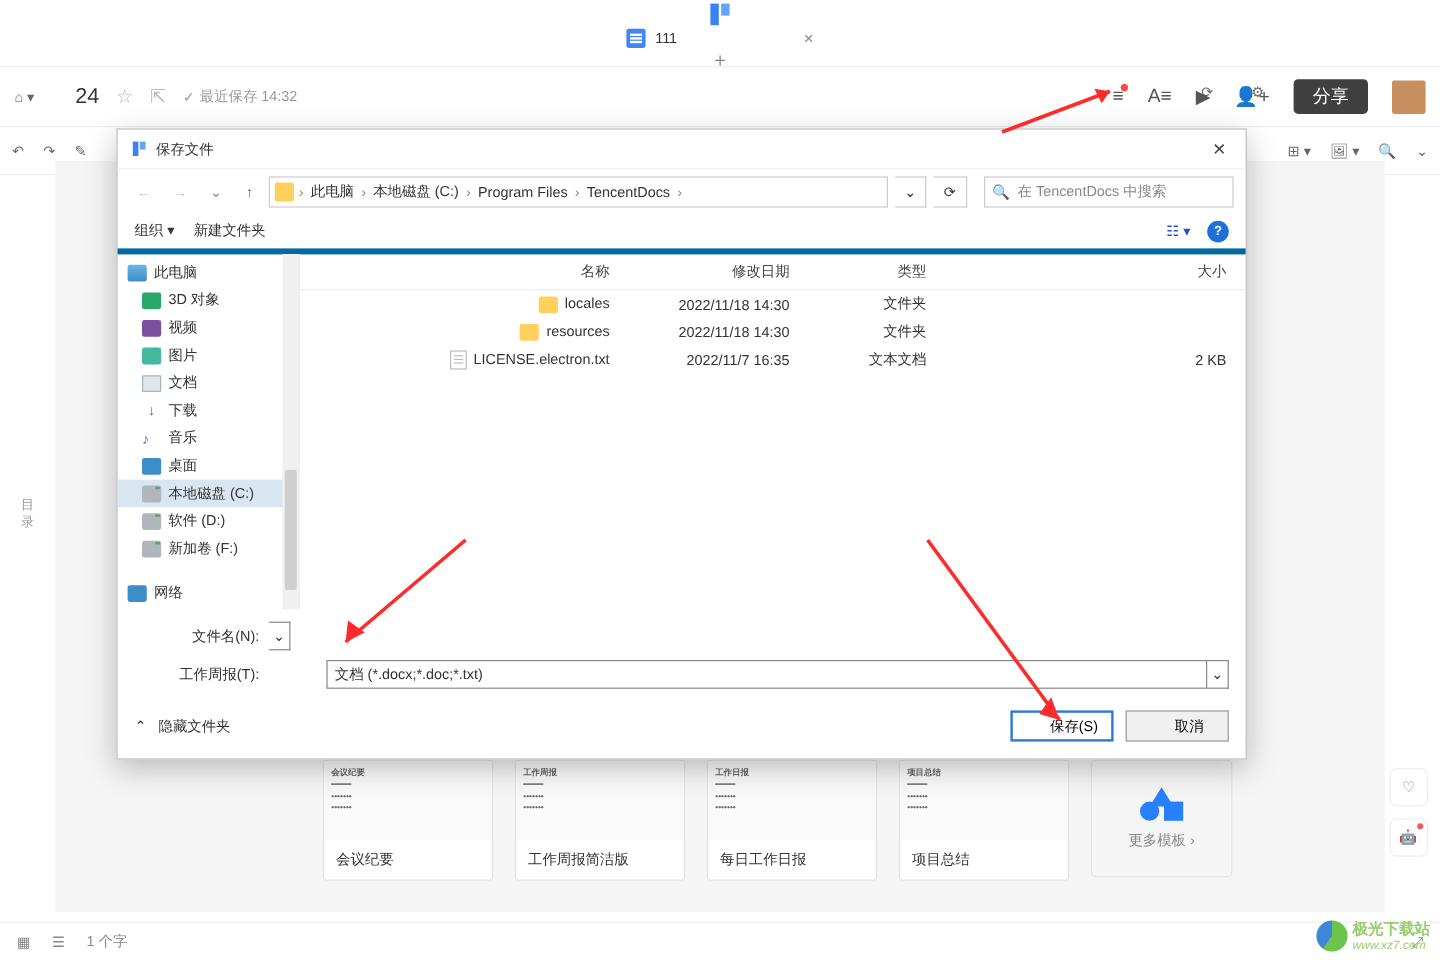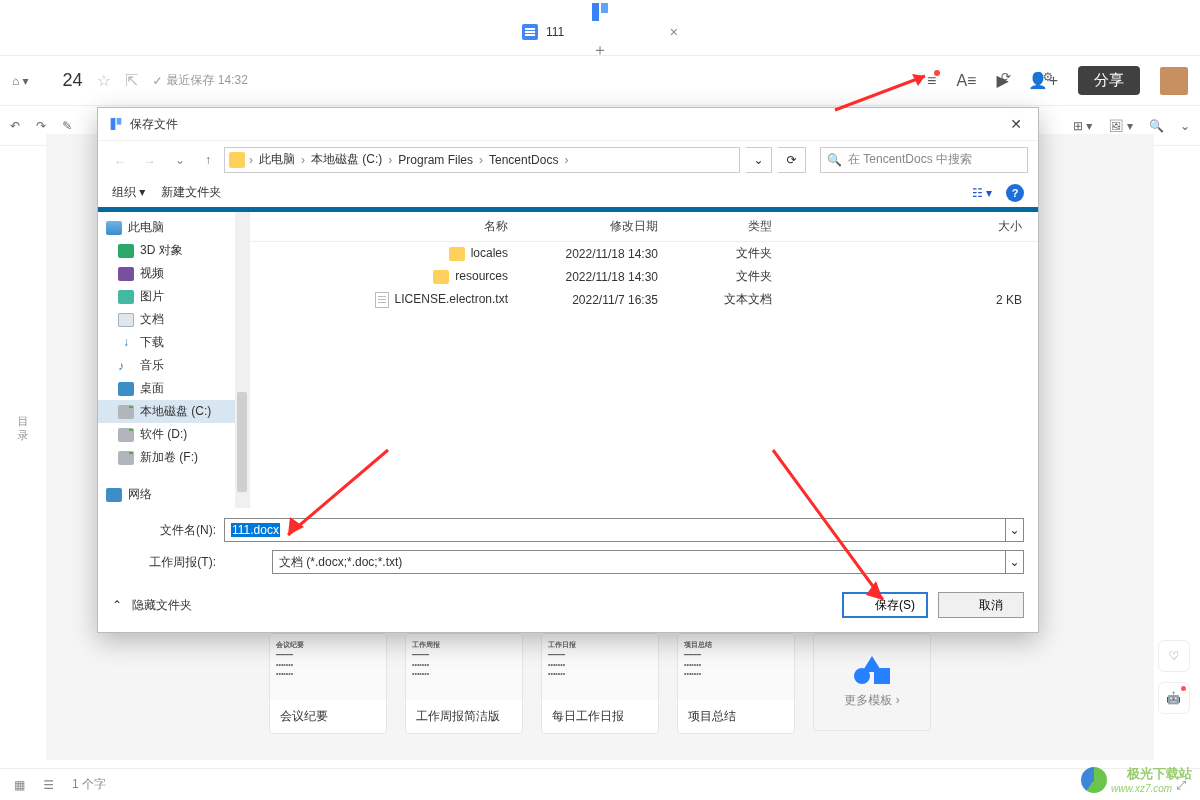--- a/index.html
+++ b/index.html
@@ -41,21 +41,21 @@
 
 .canvas { position:absolute; left:46px; right:46px; top:134px; bottom:40px; background:#f5f5f5; }
 
 
 .rightfloat { position:absolute; right:10px; top:640px; display:flex; flex-direction:column; gap:10px; }
 .rightfloat div { width:32px; height:32px; background:#fff; border:1px solid #eee; border-radius:6px; display:flex; align-items:center; justify-content:center; color:#888; position:relative; }
 .rightfloat .dot { position:absolute; top:3px; right:3px; width:5px;height:5px;background:#f55;border-radius:50%; }
 
 
 .templates { position:absolute; left:269px; top:633px; display:flex; gap:18px; }
-.tpl { width:118px; background:#fff; border:1px solid #e5e5e5; border-radius:4px; overflow:hidden; }
+.tpl { width:142px; background:#fff; border:1px solid #e5e5e5; border-radius:4px; overflow:hidden; }
 .tpl-prev { height:66px; background:#fafafa; padding:6px; font-size:7px; color:#666; line-height:1.4; overflow:hidden; }
 .tpl-name { padding:8px 10px; font-size:12px; color:#333; }
 .tpl-more { display:flex; flex-direction:column; align-items:center; justify-content:center; gap:8px; width:118px; height:98px; border:1px solid #e5e5e5; border-radius:4px; color:#888; font-size:12px; cursor:pointer; }
 .more-shapes { position:relative; width:36px; height:28px; }
 .more-shapes .tri { position:absolute; left:8px; top:0; width:0;height:0;border-left:10px solid transparent;border-right:10px solid transparent;border-bottom:16px solid #2680ff; }
 .more-shapes .cir { position:absolute; left:0; bottom:0; width:16px;height:16px;border-radius:50%;background:#2680ff; }
 .more-shapes .sq { position:absolute; right:0; bottom:0; width:16px;height:16px;background:#2680ff; }
 
 
 .statusbar { position:absolute; left:0; right:0; bottom:0; height:32px; border-top:1px solid #eee; display:flex; align-items:center; padding:0 14px; gap:18px; color:#888; font-size:12px; }
@@ -351,23 +351,20 @@
             <div class="c-date">2022/11/7 16:35</div>
             <div class="c-type">文本文档</div>
             <div class="c-size">2 KB</div>
           </div>
         </div>
     </div>
   </div>
   <div class="dlg-fields">
     <div class="fld">
       <label>文件名(N):</label>
-      <div style="flex:1;height:24px;border:1px solid #888;padding:2px 6px;display:flex;align-items:center;">
-        <span class="sel-text">111.docx</span>
-      </div>
       <span style="width:18px;text-align:center;border:1px solid #888;border-left:none;height:24px;line-height:22px;">⌄</span>
     </div>
     <div class="fld">
       <label>工作周报(T):</label>
       <div style="flex:1;height:24px;border:1px solid #888;padding:2px 6px;display:flex;align-items:center;margin-left:48px;">
         <span>文档 (*.docx;*.doc;*.txt)</span>
       </div>
       <span style="width:18px;text-align:center;border:1px solid #888;border-left:none;height:24px;line-height:22px;">⌄</span>
     </div>
   </div>
@@ -389,16 +386,16 @@
   <polygon class="arrow-head" points="10,90 12,72 26,82"></polygon>
 </svg>
 <svg class="arrow" style="left:768px;top:445px;width:130px;height:170px;">
   <line class="arrow-line" x1="5" y1="5" x2="115" y2="155"></line>
   <polygon class="arrow-head" points="115,155 98,150 108,136"></polygon>
 </svg>
 
 <div class="watermark">
   <div class="wm-logo"></div>
   <div>
-    <div style="font-weight:bold;margin-left:16px;">极光下载站</div>
+    <div style="font-weight:bold;">极光下载站</div>
     <div style="font-size:10px;font-style:italic;">www.xz7.com</div>
   </div>
 </div>
 
 </body></html>

